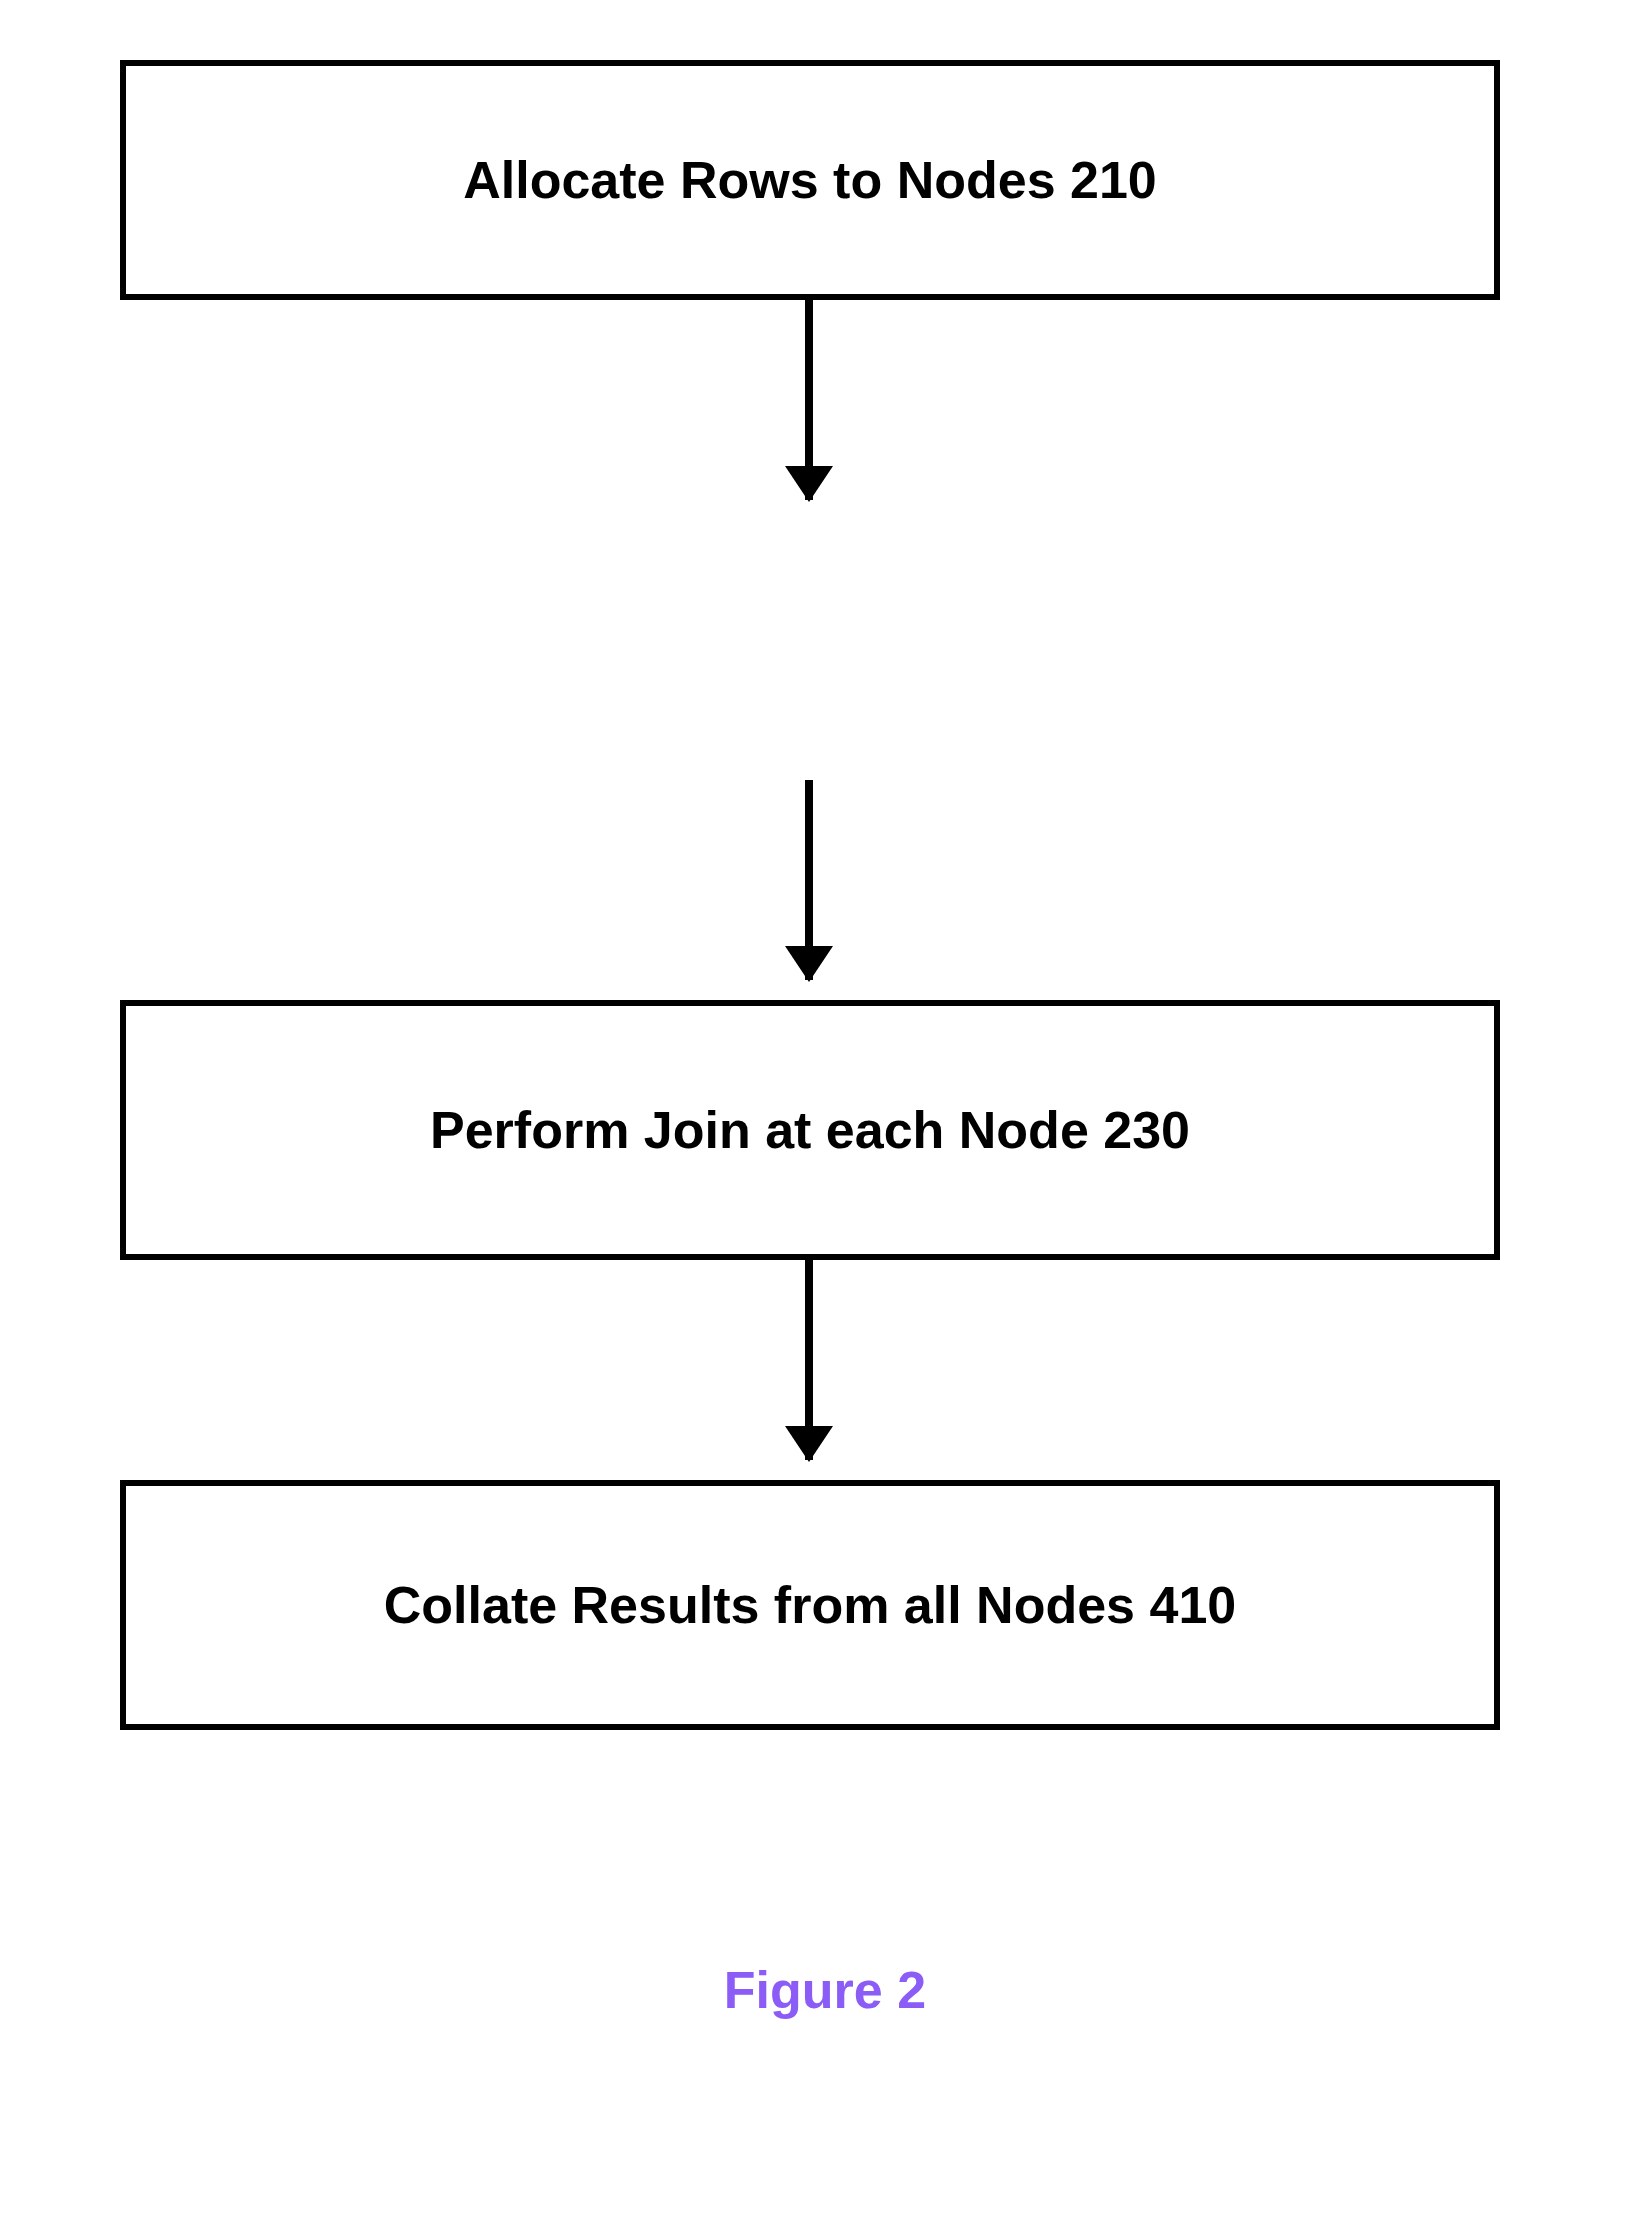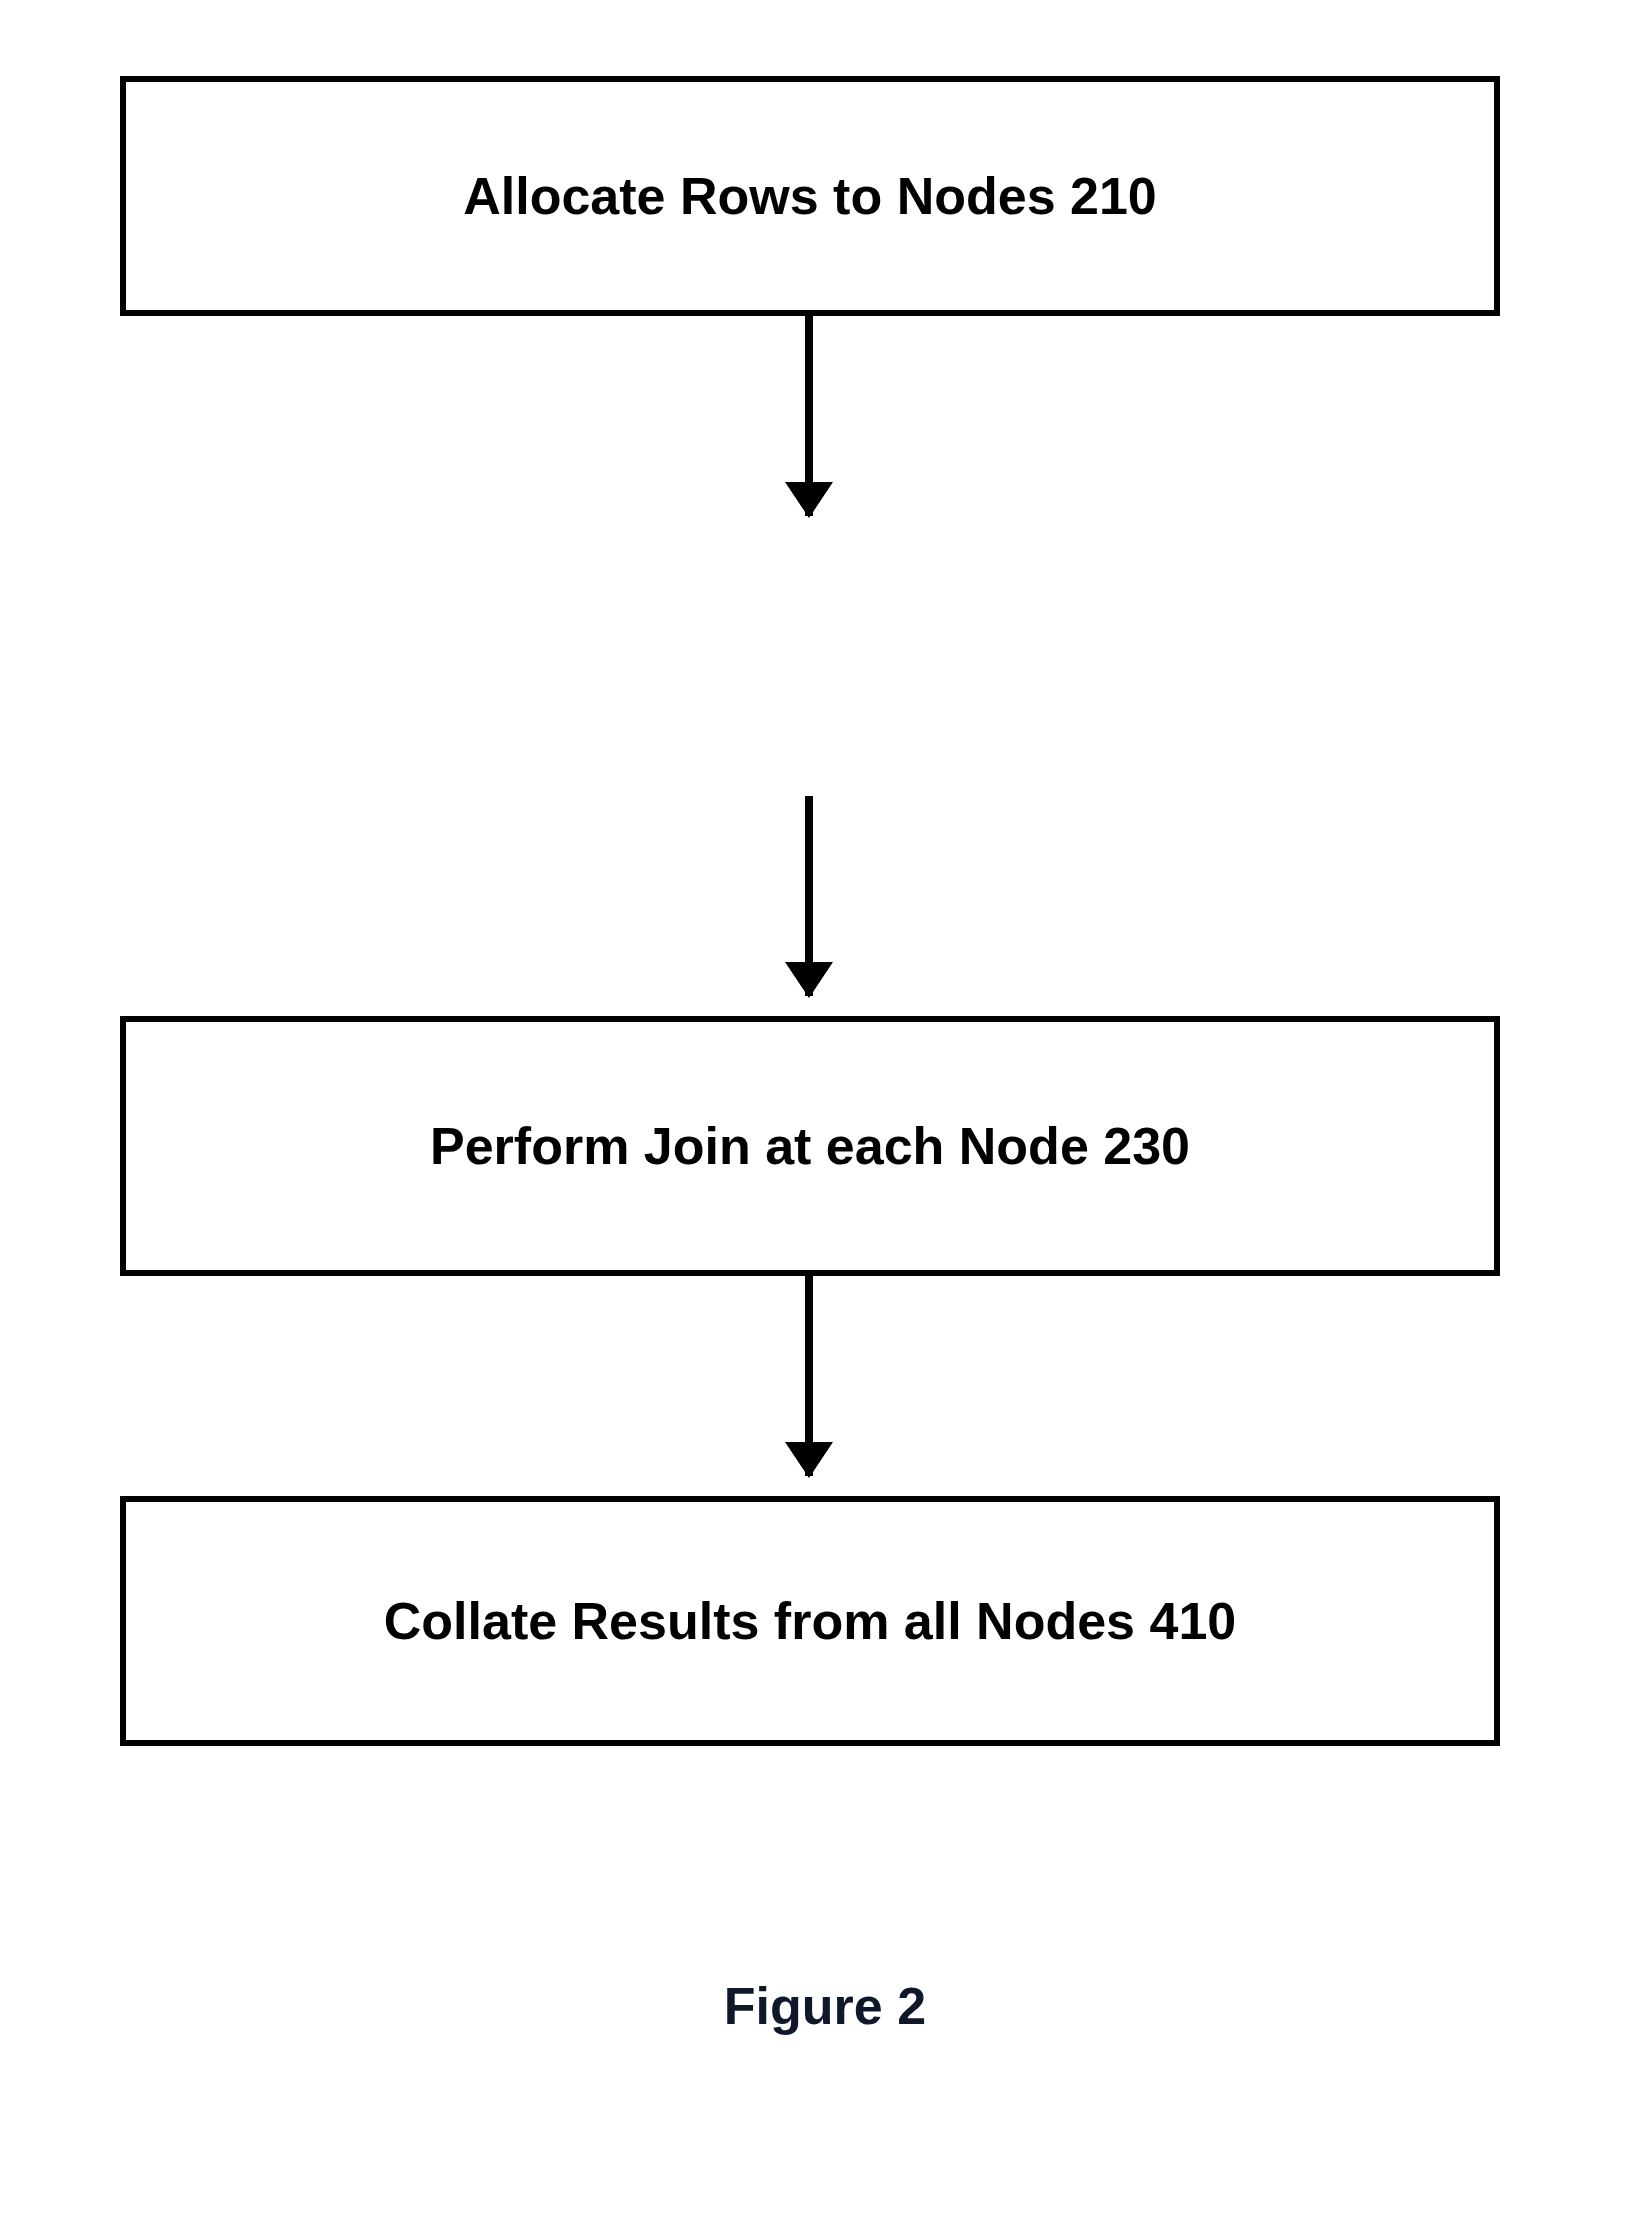--- a/index.html
+++ b/index.html
@@ -7,21 +7,20 @@
     padding: 0;
     background: #ffffff;
     width: 1650px;
     height: 2213px;
     font-family: Arial, Helvetica, sans-serif;
   }
   .canvas {
     position: relative;
     width: 1650px;
     height: 1722px;
-    margin-top: 16px;
   }
   .box {
     position: absolute;
     left: 120px;
     width: 1380px;
     border: 6px solid #000;
     box-sizing: border-box;
     display: flex;
     align-items: center;
     justify-content: center;
@@ -47,21 +46,21 @@
     border-left: 24px solid transparent;
     border-right: 24px solid transparent;
     border-top: 36px solid #000;
   }
   .caption {
     position: absolute;
     width: 100%;
     text-align: center;
     font-weight: 700;
     font-size: 52px;
-    color: #0f172a;
+    color: #8b5cf6;
   }
 </style>
 </head>
 <body>
 
 <div class="canvas">
 
   <div class="box" style="top:60px; height:240px;">
     <span>Allocate Rows to Nodes 210</span>
   </div>

